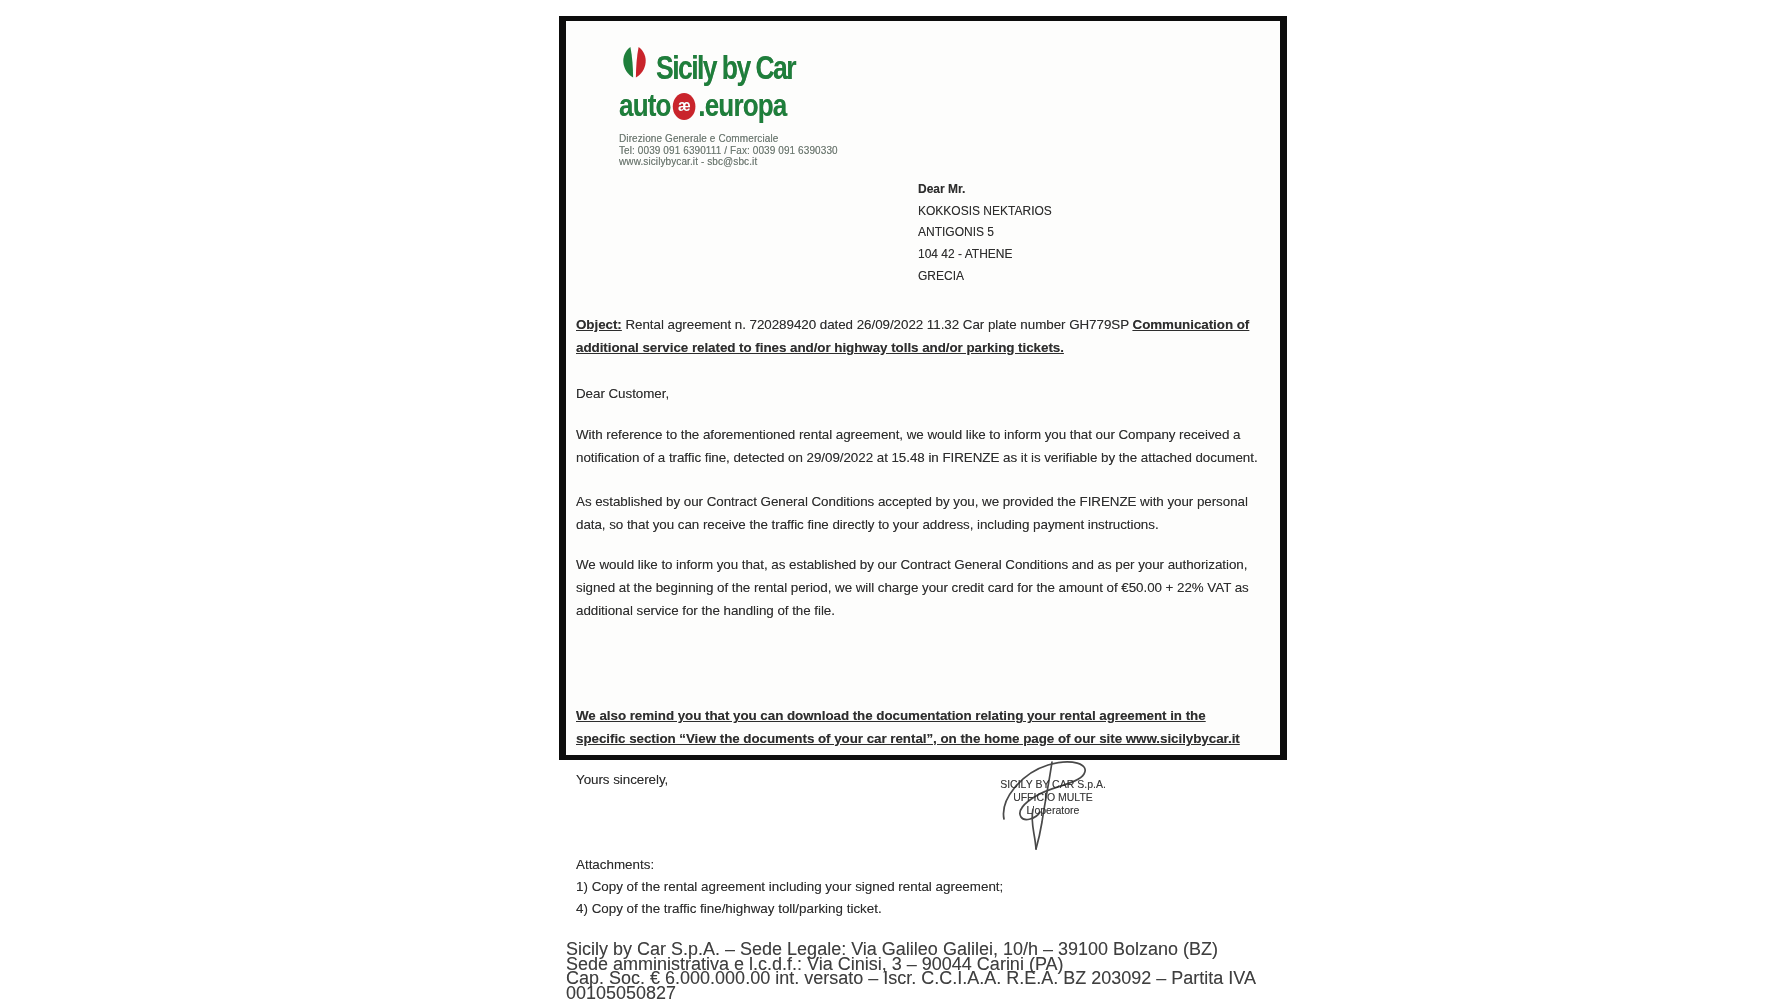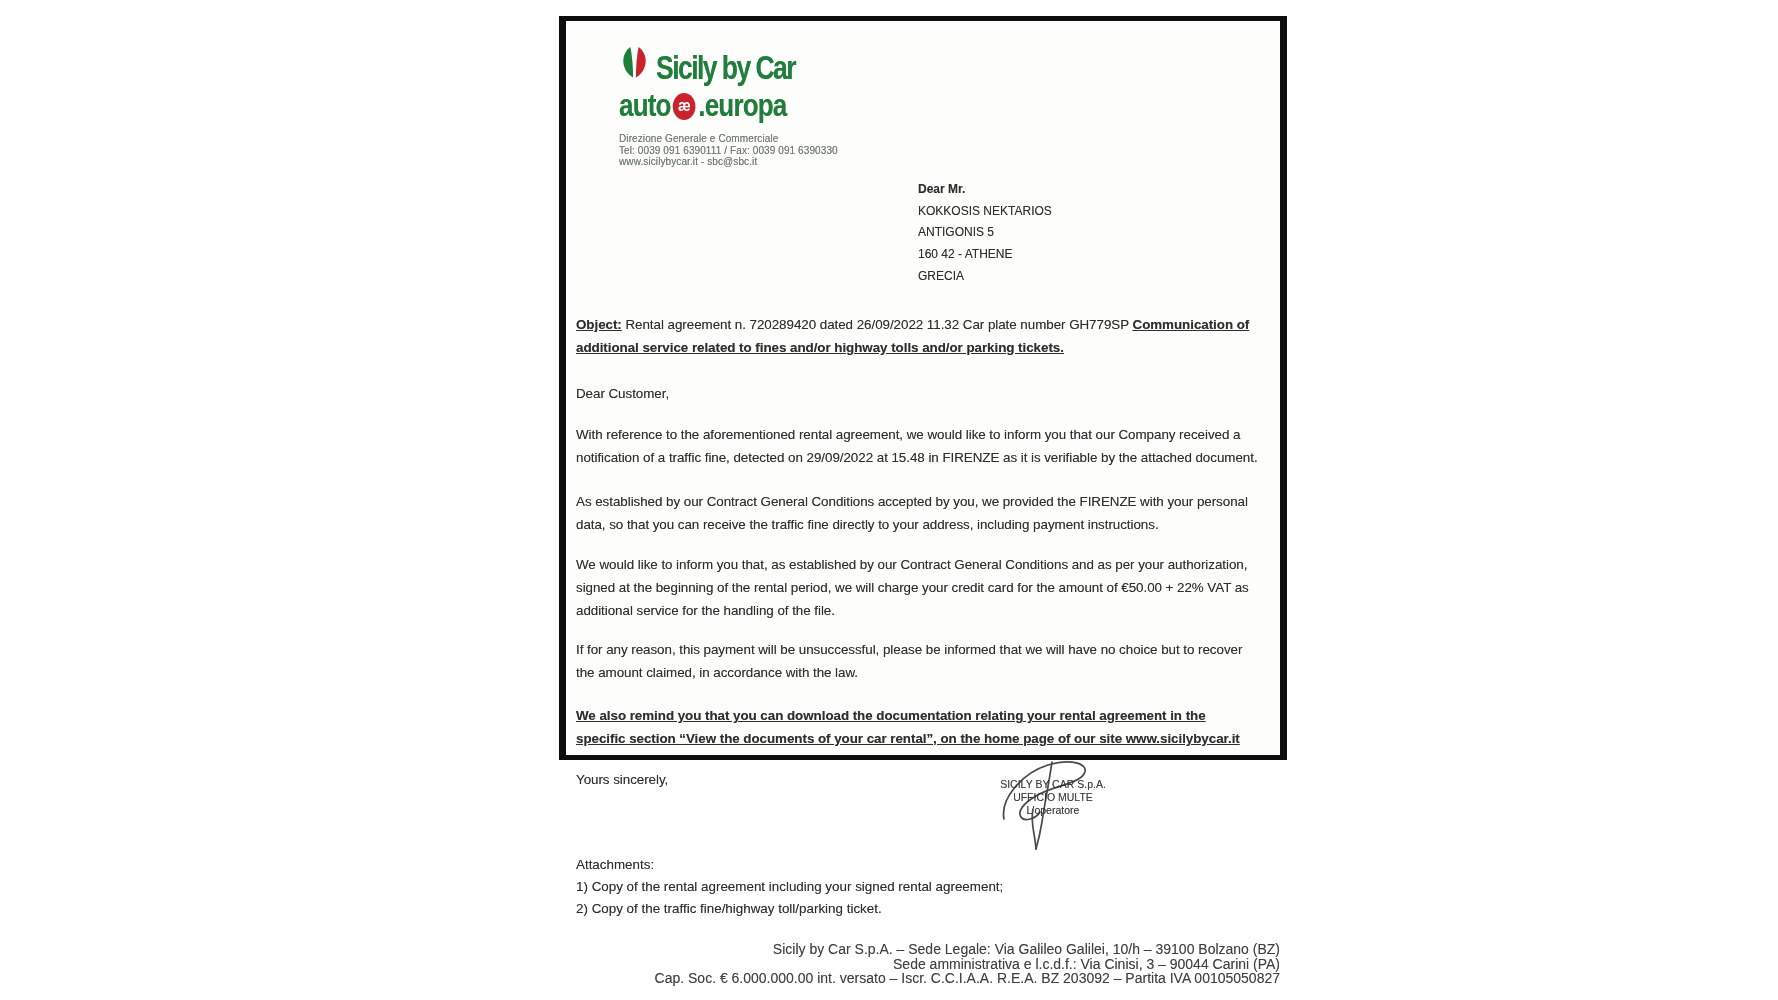--- a/index.html
+++ b/index.html
@@ -23,21 +23,21 @@
   .recipient .salut{font-weight:bold;}
   
   .doc-text{width:682px;font-size:13.4px;line-height:22.8px;color:#2e2e2e;letter-spacing:-.05px;}
   .b{font-weight:bold;text-decoration:underline;}
   
   .sig{width:170px;text-align:center;font-size:10.5px;line-height:12.8px;color:#3c3c3c;}
   .scribble{pointer-events:none;}
   
   .attach{font-size:13.4px;line-height:21.8px;color:#2e2e2e;}
   
-  .footer{width:714px;text-align:right;font-size:14px;line-height:14.6px;color:#3f3f3f;
+  .footer{width:714px;text-align:left;font-size:18px;line-height:14.6px;color:#3f3f3f;
     text-shadow:0 0 .4px rgba(70,70,70,.4);}
 </style>
 </head>
 <body>
 
 <div class="stage">
   <div class="page">
 
     <div class="abs" style="left:53px;top:23px;">
       <div class="logo-row">
@@ -58,33 +58,32 @@
         <div>Direzione Generale e Commerciale</div>
         <div>Tel: 0039 091 6390111 / Fax: 0039 091 6390330</div>
         <div>www.sicilybycar.it - sbc@sbc.it</div>
       </div>
     </div>
 
     <div class="abs recipient" style="left:352px;top:158px;">
       <div class="salut">Dear Mr.</div>
       <div>KOKKOSIS NEKTARIOS</div>
       <div>ANTIGONIS 5</div>
-      <div>160 42 - ATHENE</div>
+      <div>104 42 - ATHENE</div>
       <div>GRECIA</div>
     </div>
 
     <div class="abs doc-text" style="left:10px;top:293px;">
       <span class="b">Object:</span><span> Rental agreement n. 720289420 dated 26/09/2022 11.32 Car plate number GH779SP </span><span class="b">Communication of additional service related to fines and/or highway tolls and/or parking tickets.</span>
     </div>
 
     <div class="abs doc-text" style="left:10px;top:362px;">Dear Customer,</div>
     <div class="abs doc-text" style="left:10px;top:403px;">With reference to the aforementioned rental agreement, we would like to inform you that our Company received a notification of a traffic fine, detected on 29/09/2022 at 15.48 in FIRENZE as it is verifiable by the attached document.</div>
     <div class="abs doc-text" style="left:10px;top:470px;">As established by our Contract General Conditions accepted by you, we provided the FIRENZE with your personal data, so that you can receive the traffic fine directly to your address, including payment instructions.</div>
     <div class="abs doc-text" style="left:10px;top:533px;">We would like to inform you that, as established by our Contract General Conditions and as per your authorization, signed at the beginning of the rental period, we will charge your credit card for the amount of €50.00 + 22% VAT as additional service for the handling of the file.</div>
-    <div class="abs doc-text" style="left:10px;top:618px;">If for any reason, this payment will be unsuccessful, please be informed that we will have no choice but to recover the amount claimed, in accordance with the law.</div>
     <div class="abs doc-text" style="left:10px;top:748px;">Yours sincerely,</div>
     <div class="abs doc-text b" style="left:10px;top:684px;">We also remind you that you can download the documentation relating your rental agreement in the specific section “View the documents of your car rental”, on the home page of our site www.sicilybycar.it</div>
 
     <div class="abs sig" style="left:402px;top:757px;">
       <div>SICILY BY CAR S.p.A.</div>
       <div>UFFICIO MULTE</div>
       <div>L'operatore</div>
     </div>
     <div class="abs scribble" style="left:420px;top:738px;">
       <svg width="130" height="92" viewBox="0 0 130 92">
@@ -92,21 +91,21 @@
           <path d="M18 60 C 14 40, 36 14, 62 6 C 86 -1, 104 5, 98 15 C 92 25, 66 27, 50 37 C 38 44, 31 52, 35 58 C 38 63, 50 60, 54 53"></path>
           <path d="M66 3 C 63 24, 58 48, 56 63 C 54 75, 52 83, 50 90"></path>
           <path d="M50 90 C 49 74, 44 64, 47 50"></path>
         </g>
       </svg>
     </div>
 
     <div class="abs attach" style="left:10px;top:833px;">
       <div>Attachments:</div>
       <div>1) Copy of the rental agreement including your signed rental agreement;</div>
-      <div>2) Copy of the traffic fine/highway toll/parking ticket.</div>
+      <div>4) Copy of the traffic fine/highway toll/parking ticket.</div>
     </div>
 
     <div class="abs footer" style="left:0;top:921px;">
       <div>Sicily by Car S.p.A. – Sede Legale: Via Galileo Galilei, 10/h – 39100 Bolzano (BZ)</div>
       <div>Sede amministrativa e l.c.d.f.: Via Cinisi, 3 – 90044 Carini (PA)</div>
       <div>Cap. Soc. € 6.000.000.00 int. versato – Iscr. C.C.I.A.A. R.E.A. BZ 203092 – Partita IVA 00105050827</div>
     </div>
 
   </div>
 </div>

